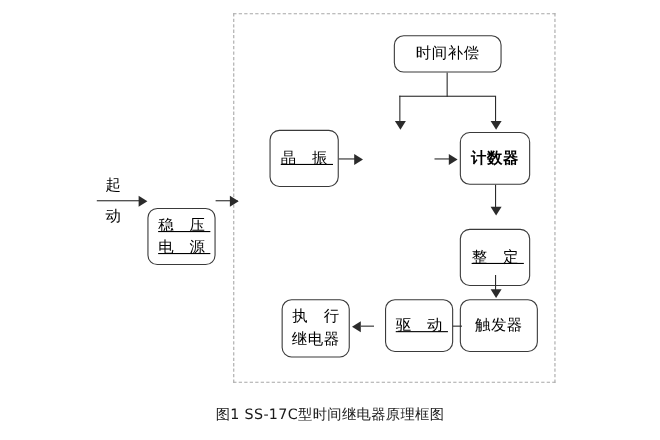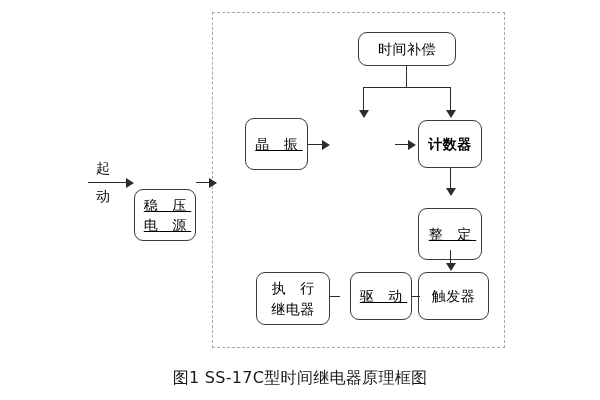--- a/index.html
+++ b/index.html
@@ -61,21 +61,21 @@
 
   
   #blk-power      { left: 134px; top: 157px; width: 62px;  height: 52px;  font-size: 14px; margin-top: 32px; }
   #blk-crystal    { left: 245px; top: 118px; width: 63px;  height: 52px;  font-size: 14px; }
   #blk-divider    { left: 332px; top: 120px; width: 63px;  height: 48px;  font-size: 14px; }
   #blk-counter    { left: 418px; top: 120px; width: 64px;  height: 48px;  font-size: 14px; font-weight: bold; }
   #blk-timecomp   { left: 358px; top: 32px;  width: 98px;  height: 34px;  font-size: 14px; }
   #blk-setswitch  { left: 418px; top: 208px; width: 64px;  height: 52px;  font-size: 14px; }
   #blk-trigger    { left: 418px; top: 272px; width: 71px;  height: 48px;  font-size: 14px; }
   #blk-drive      { left: 350px; top: 272px; width: 62px;  height: 48px;  font-size: 14px; }
-  #blk-relay      { left: 256px; top: 272px; width: 74px;  height: 53px;  font-size: 14px; }
+  #blk-relay      { left: 256px; top: 272px; width: 62px;  height: 53px;  font-size: 14px; }
 
   
   .hline, .vline {
     position: absolute;
     background: #2b2b2b;
   }
   .hline { height: 1.4px; }
   .vline { width: 1.4px; }
 
   .arrow-head {
@@ -109,21 +109,21 @@
   #start-top  { left: 96px; top: 160px; }
   #start-bot  { left: 96px; top: 188px; }
 
   
   .caption {
     position: absolute;
     left: 0;
     top: 368px;
     width: 600px;
     text-align: center;
-    font-size: 16px;
+    font-size: 13px;
     color: #1a1a1a;
     letter-spacing: 0.3px;
   }
 </style>
 </head>
 <body>
 
 <div id="diagram-root">
 
   <div class="dashed-region"></div>

